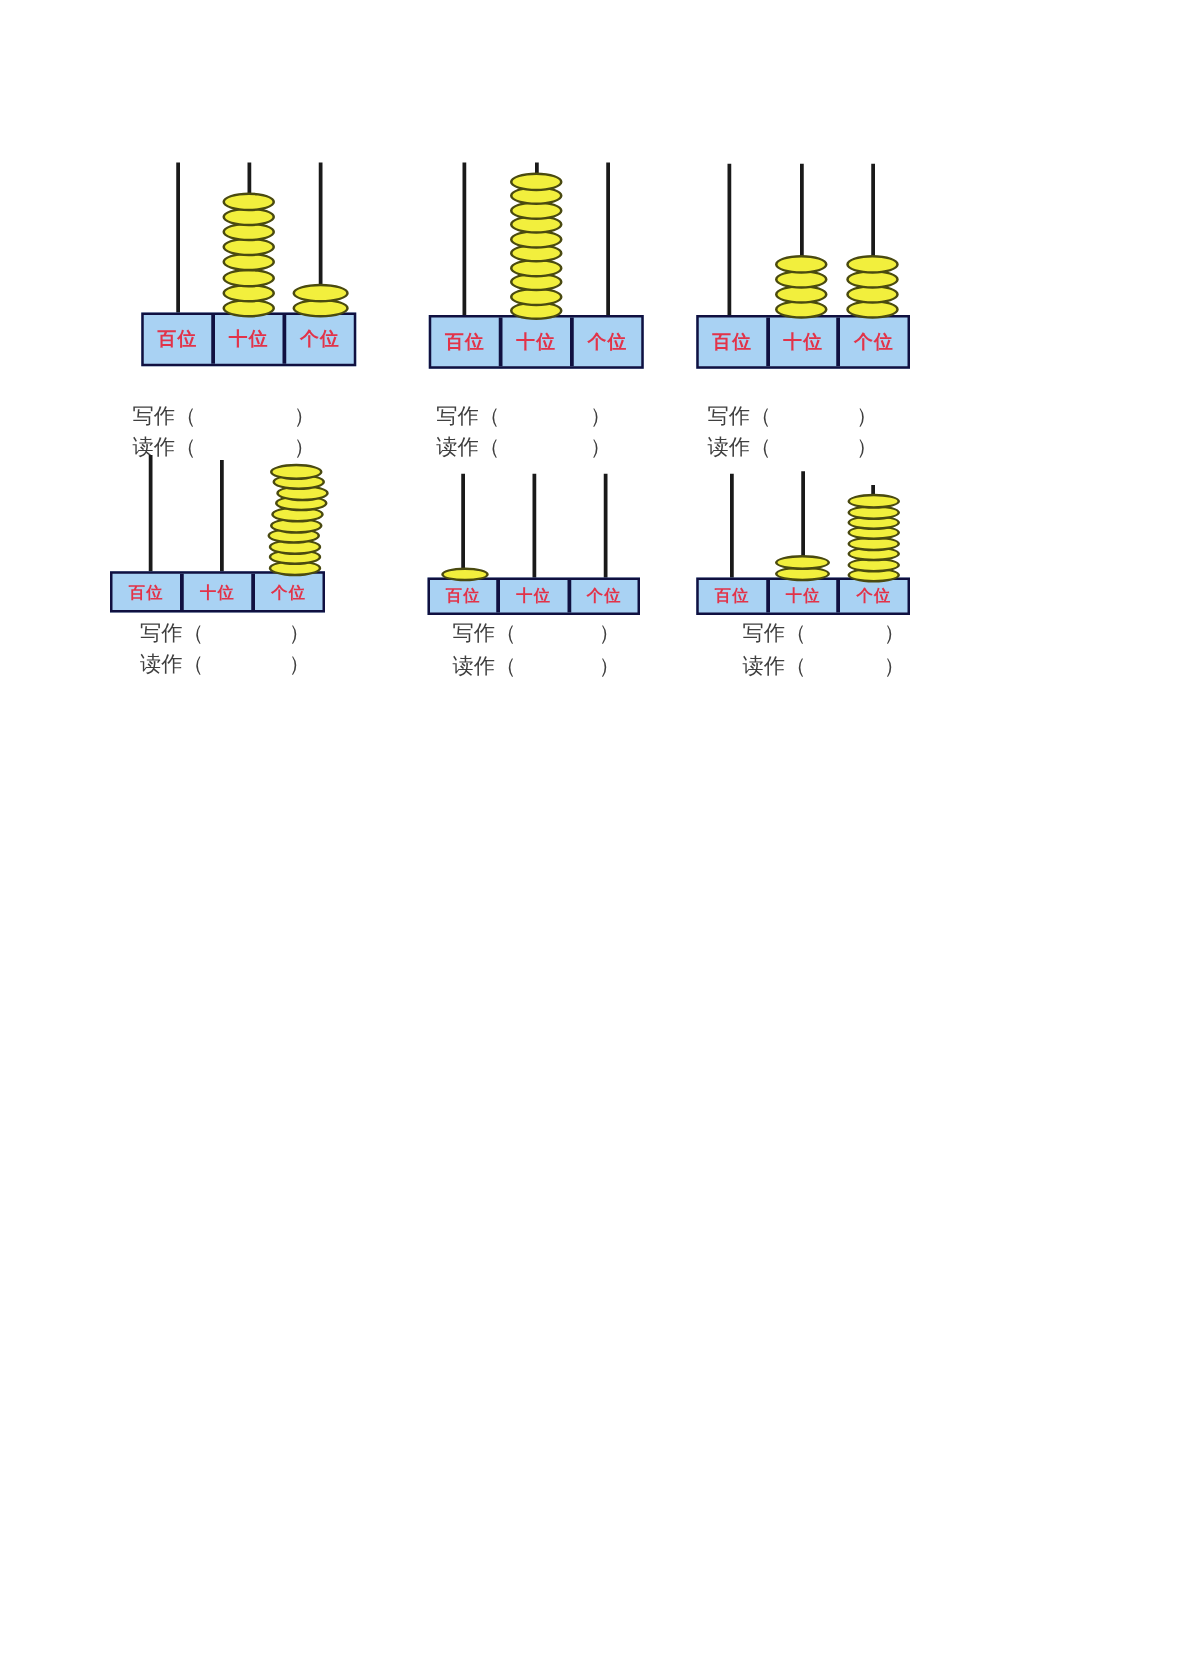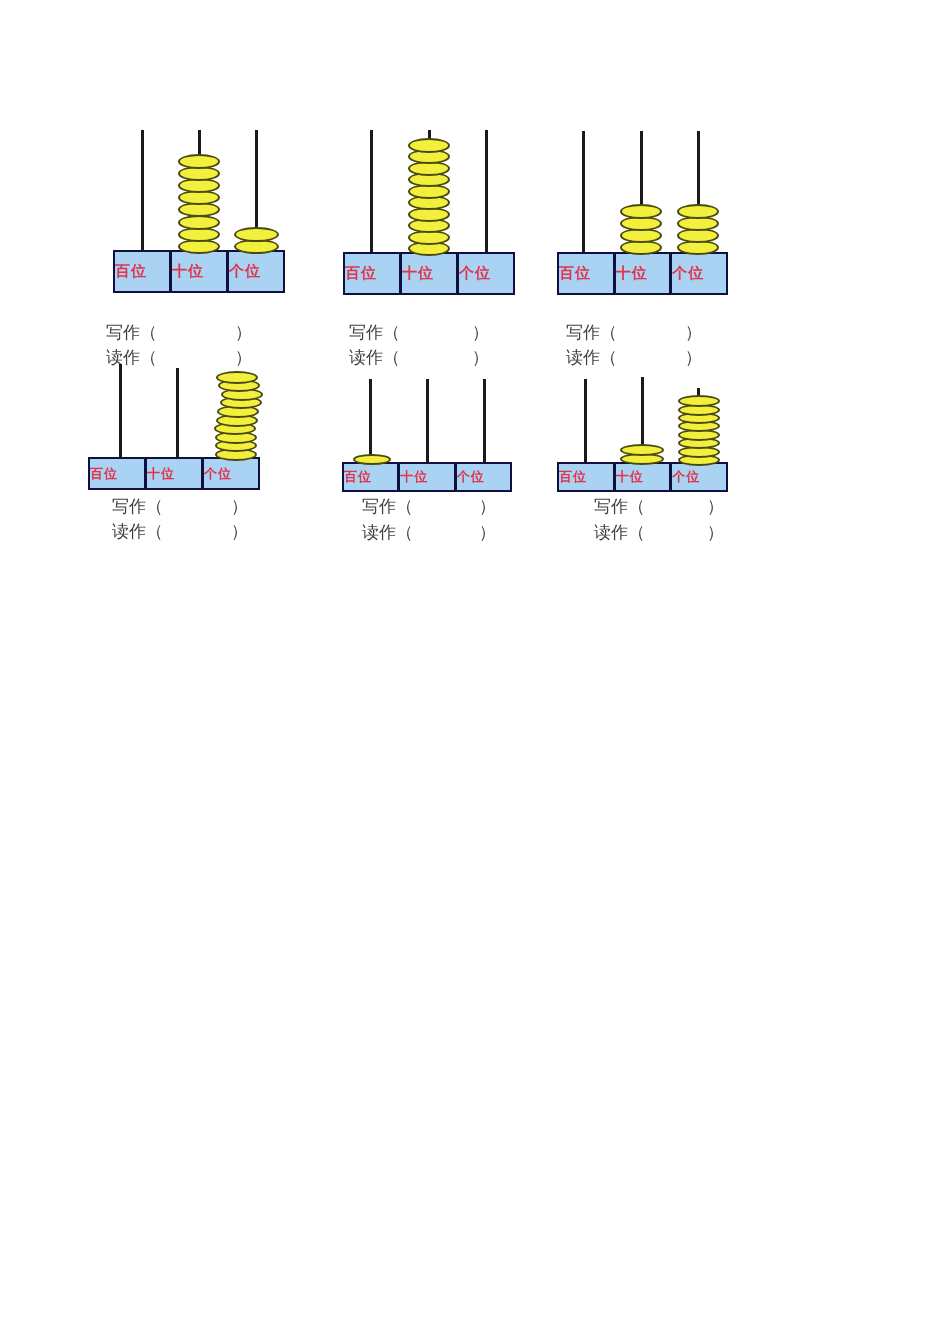--- a/index.html
+++ b/index.html
@@ -23,21 +23,21 @@
     display: flex;
     box-sizing: border-box;
     background: var(--box-fill, #a9d2f3);
     border: 2px solid var(--box-border, #101040);
     z-index: 2;
   }
   .pvcell {
     flex: 1;
     display: flex;
     align-items: center;
-    justify-content: flex-start;
+    justify-content: center;
     font-weight: bold;
     color: var(--label-red, #e23349);
     letter-spacing: 1px;
   }
   .pvcell + .pvcell { border-left: 3px solid var(--box-border, #101040); }
   .bead {
     position: absolute;
     box-sizing: border-box;
     background: var(--bead-fill, #f2ef3d);
     border: 2px solid var(--bead-border, #4a4a10);

